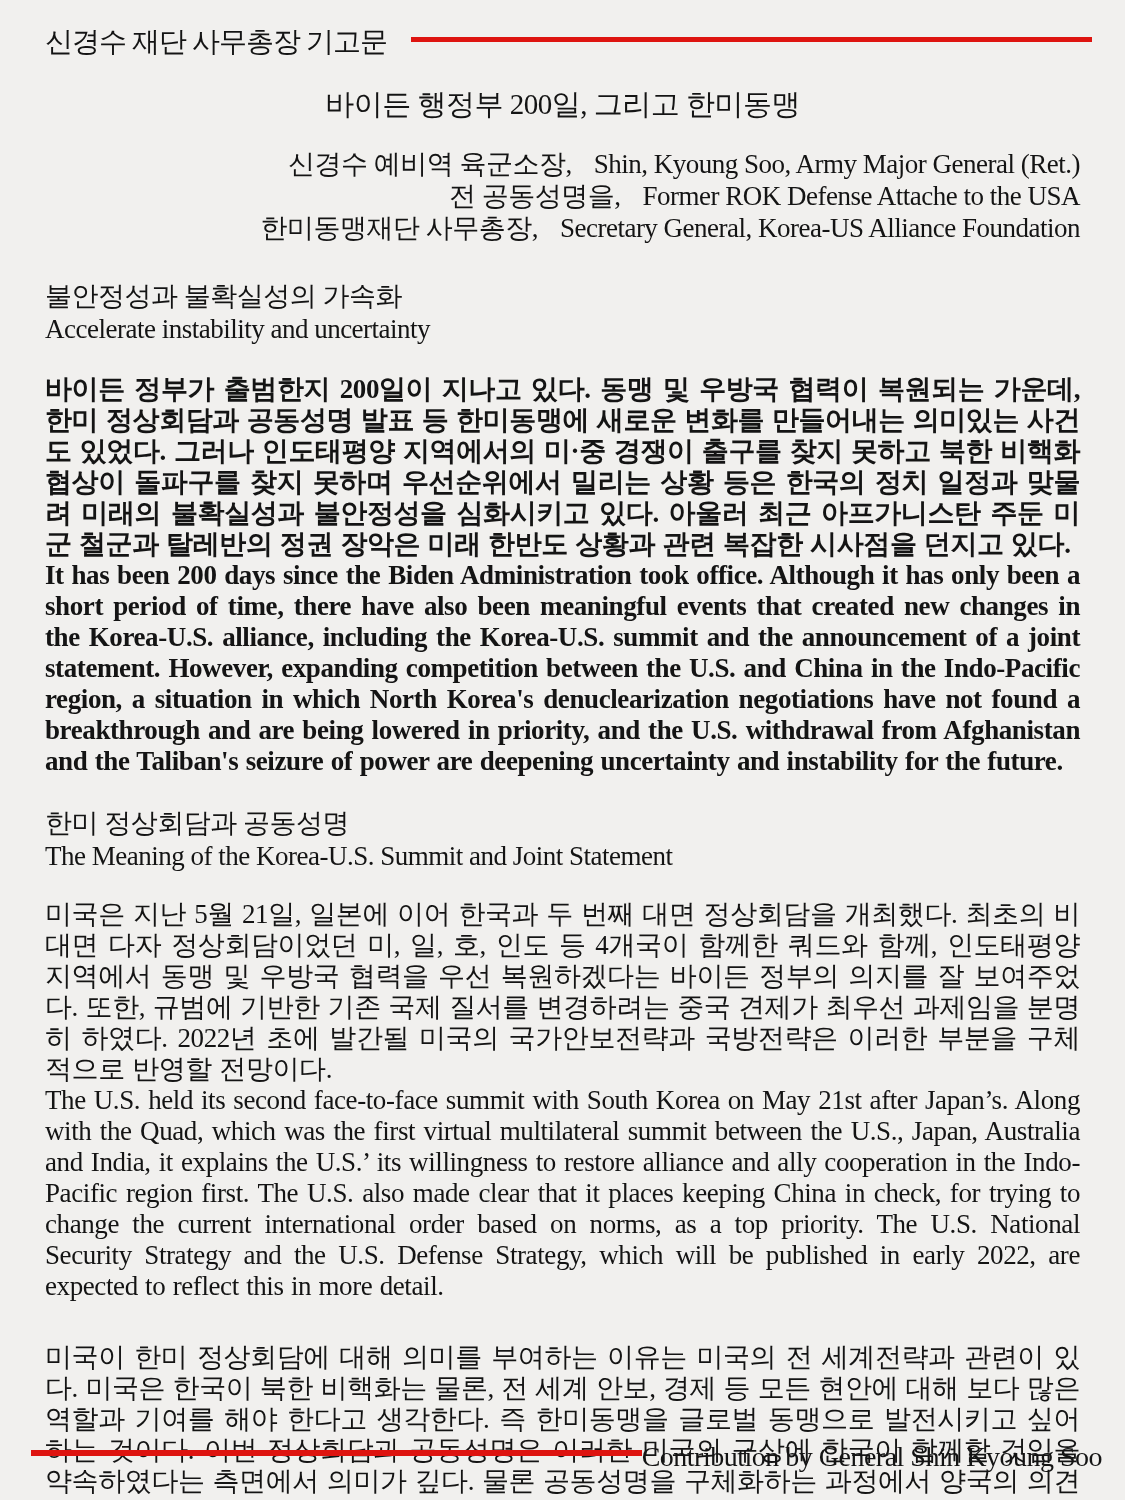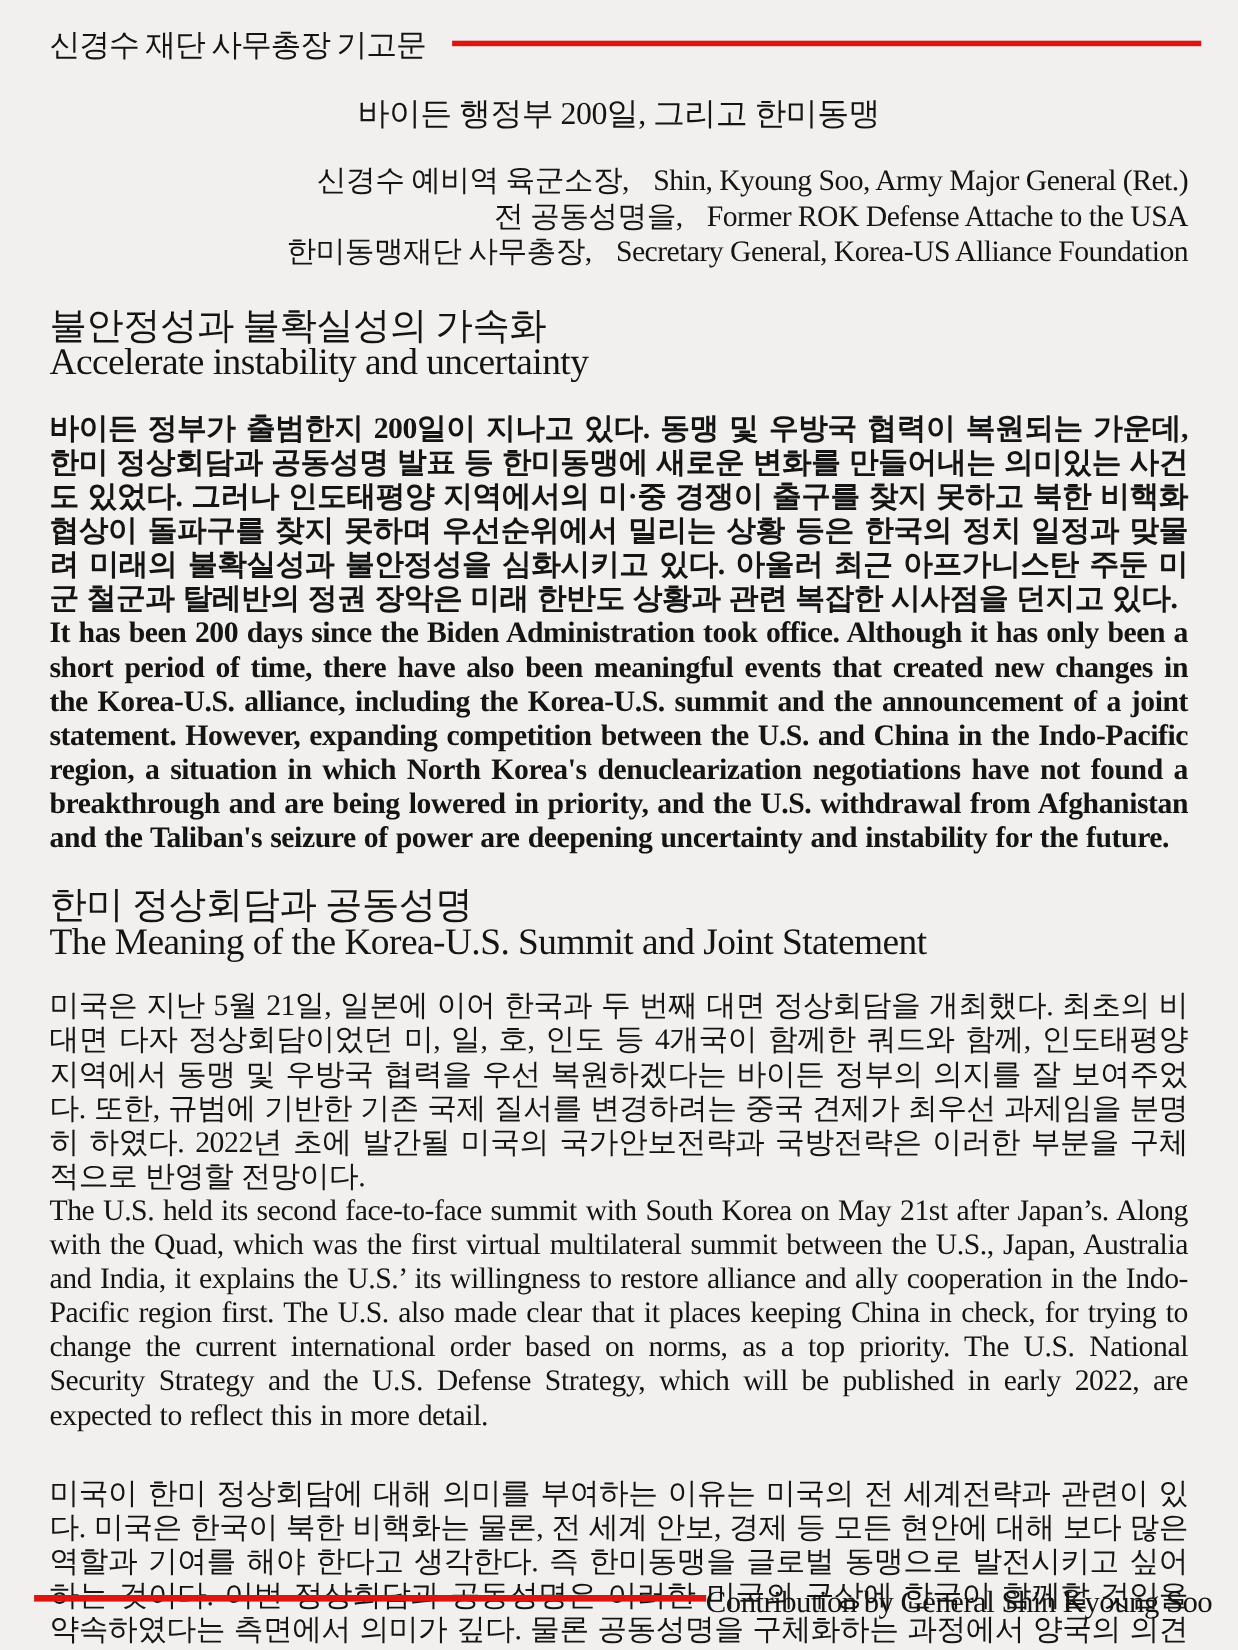--- a/index.html
+++ b/index.html
@@ -56,21 +56,21 @@
     letter-spacing: -0.5px;
   }
   .byline-row {
     display: flex;
     justify-content: flex-end;
     gap: 22px;
     white-space: nowrap;
   }
   
   .section-heading {
-    font-size: 34px;
+    font-size: 27px;
     line-height: 33px;
     letter-spacing: -0.5px;
   }
   .heading-1 { margin-top: 36px; }
   .heading-2 { margin-top: 30px; }
   .body-block { margin-top: 28px; font-weight: bold; }
   .body-block-2 { margin-top: 26px; }
   .body-para {
     font-size: 27px;
     line-height: 31px;

